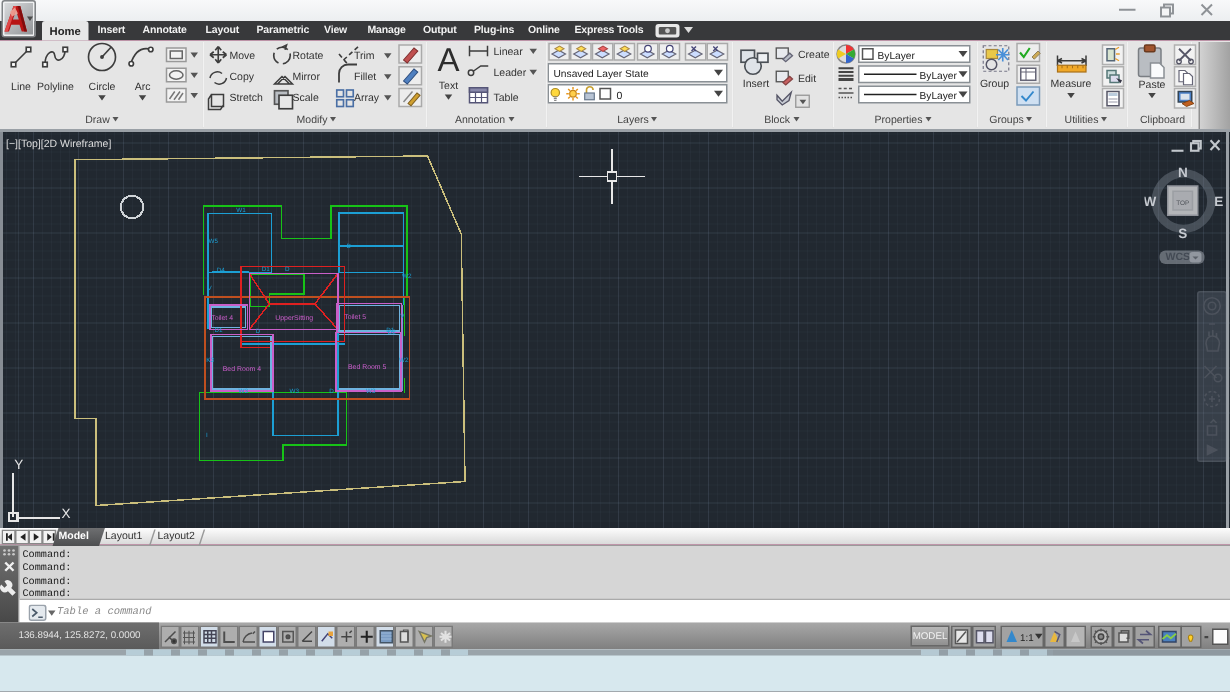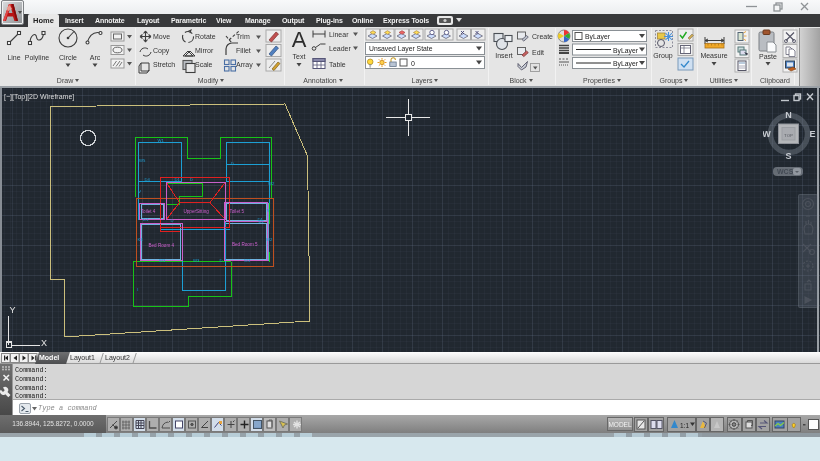--- a/index.html
+++ b/index.html
@@ -539,21 +539,21 @@
       <path d="M3 23.5 a3.2 3.2 0 0 1 4.5 4.5 l3 3 -2.2 2.2 -3 -3 a3.2 3.2 0 0 1 -4.5 -4.5 l2.2 2.2 1.7 -1.7 z" fill="#ececec"></path>
     </svg>
   </div>
   <div id="cmdinput" class="abs">
     <svg class="abs" style="left:6px;top:3px" width="22" height="11" viewBox="0 0 22 11">
       <rect x="0.5" y="0.5" width="11" height="10" rx="1.5" fill="#e4e9ee" stroke="#9aa2ab"></rect>
       <path d="M2.5 3 l3 2.5 -3 2.5" fill="none" stroke="#4a5a6a" stroke-width="1.1"></path>
       <path d="M6.5 8.5 h3" stroke="#4a5a6a" stroke-width="1"></path>
       <path d="M13 4 l5 0 l-2.5 3.5 z" fill="#666"></path>
     </svg>
-    <div class="abs" style="left:25px;top:3.5px;font-size:7px;font-style:italic;color:#8a8a8a;font-family:'Liberation Mono',monospace">Type a command</div>
+    <div class="abs" style="left:25px;top:3.5px;font-size:7px;font-style:italic;color:#8a8a8a;font-family:'Liberation Mono',monospace">Table a command</div>
   </div>
   <div id="statusbar" class="abs"></div>
   <div id="coords" class="abs">136.8944, 125.8272, 0.0000</div>
 
   <svg class="abs" style="left:107px;top:416.5px" width="200" height="15" viewBox="0 0 200 15">
     <g stroke="#7a7a7a">
       <rect x="0.5" y="0.5" width="12" height="14" fill="#aeaeae"></rect>
       <rect x="13.5" y="0.5" width="12" height="14" fill="#aeaeae"></rect>
       <rect x="26.5" y="0.5" width="12" height="14" fill="#d2dde9"></rect>
       <rect x="39.5" y="0.5" width="12" height="14" fill="#aeaeae"></rect>

